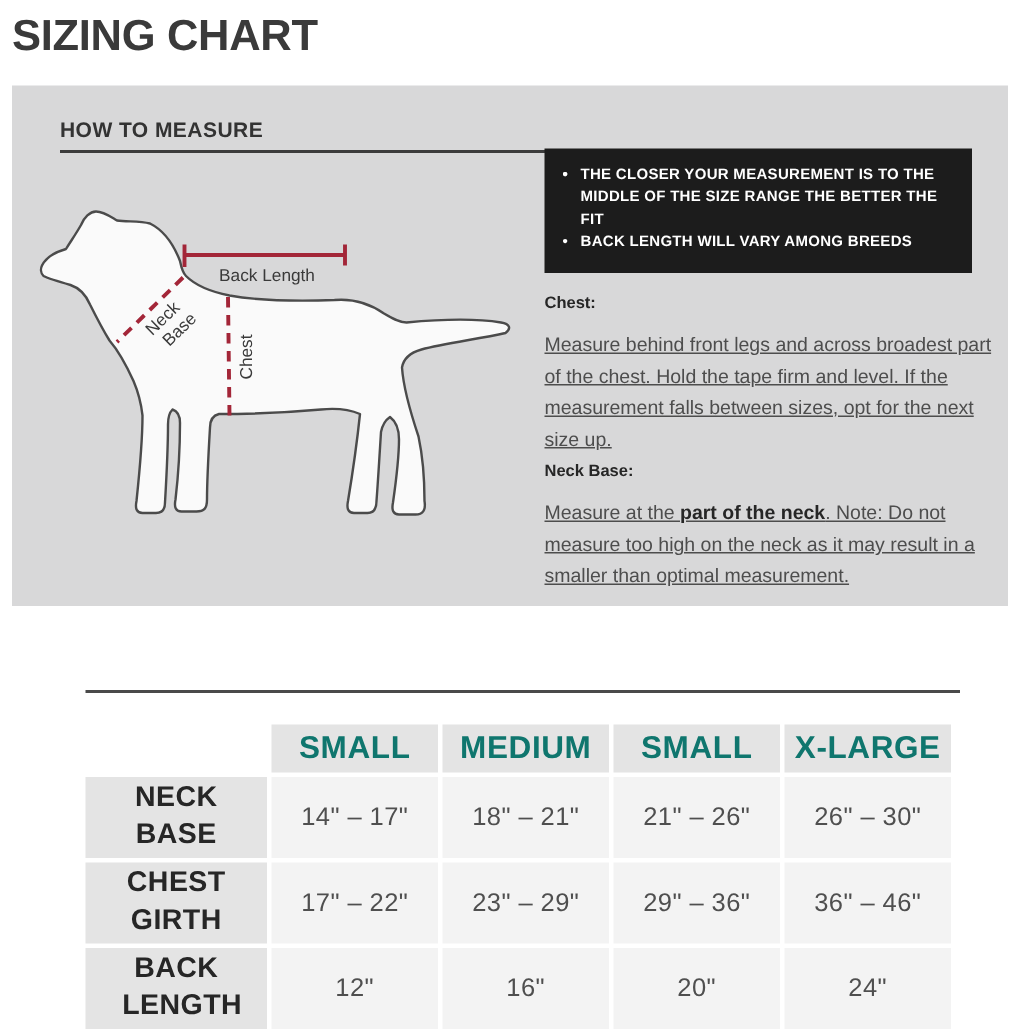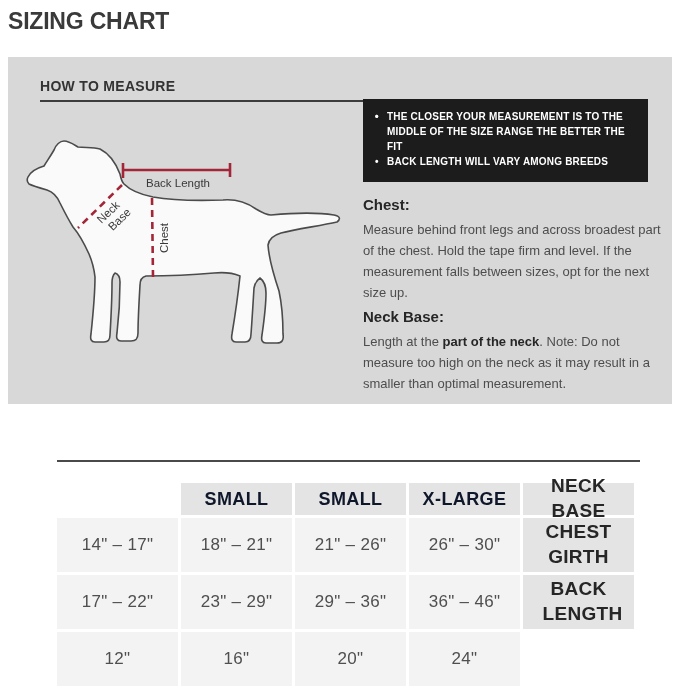--- a/index.html
+++ b/index.html
@@ -8,21 +8,21 @@
     width: 679px; height: 689px;
     font-family: "Liberation Sans", sans-serif;
     color: #333;
     position: relative;
     overflow: hidden;
   }
   .page { position: absolute; inset: 0; width: 679px; height: 689px; }
 
   .page-title {
     position: absolute; left: 8px; top: 8px;
-    font-size: 23px; font-weight: bold; letter-spacing: -0.2px;
+    font-size: 29px; font-weight: bold; letter-spacing: -0.2px;
     color: #3a3a3a; text-transform: uppercase; text-align: center;
   }
 
   
   .measure-panel {
     position: absolute; left: 8px; top: 57px;
     width: 664px; height: 347px;
     background: #d8d8d9;
   }
   .measure-heading {
@@ -43,27 +43,27 @@
   .tips-box ul { list-style: none; }
   .tips-box li {
     font-size: 10px; font-weight: bold; letter-spacing: 0.2px;
     line-height: 15px; text-transform: uppercase;
     padding-left: 12px; position: relative;
   }
   .tips-box li .bullet { position: absolute; left: 0; top: 0; }
 
   .spec-heading {
     position: absolute; left: 355px;
-    font-size: 15px; font-weight: bold; color: #262626;
+    font-size: 11px; font-weight: bold; color: #262626;
   }
   .spec-heading.chest { top: 139px; }
   .spec-heading.neck  { top: 251px; text-align: center; }
   .spec-body {
     position: absolute; left: 355px; width: 298px;
-    font-size: 13px; line-height: 21px; color: #4d4d4d;
+    font-size: 13px; line-height: 21px; color: #4d4d4d; text-decoration: underline;
   }
   .spec-body.chest { top: 162px; }
   .spec-body.neck  { top: 274px; }
   .spec-body b { color: #262626; }
 
   .dog-diagram { position: absolute; left: 12px; top: 73px; }
 
   
   .table-title {
     position: absolute; left: 57px; top: 438px;
@@ -82,22 +82,22 @@
     gap: 3px;
     background: #ffffff;
   }
   .size-table .cell {
     display: flex; align-items: center; justify-content: center;
     text-align: center;
   }
   .size-table .corner { background: #ffffff; }
   .size-table .col-head {
     background: #e4e4e4;
-    font-size: 18px; font-weight: bold; letter-spacing: 0.4px;
-    color: #0f172a;
+    font-size: 21px; font-weight: bold; letter-spacing: 0.4px;
+    color: #0f766e;
   }
   .size-table .row-head {
     background: #e4e4e4;
     font-size: 19px; font-weight: bold; line-height: 1.3;
     letter-spacing: 0.3px; color: #262626;
   }
   .size-table .row-head span { display: inline-block; width: 72px; }
   .size-table .data {
     background: #f3f3f3;
     font-size: 17px; color: #4f4f4f; letter-spacing: 0.3px;
@@ -199,29 +199,30 @@
           <span class="bullet">•</span>
           <span>BACK LENGTH WILL VARY AMONG BREEDS</span>
         </li>
       </ul>
     </aside>
 
     <h3 class="spec-heading chest">Chest:</h3>
     <p class="spec-body chest">Measure behind front legs and across broadest part of the chest. Hold the tape firm and level. If the measurement falls between sizes, opt for the next size up.</p>
 
     <h3 class="spec-heading neck">Neck Base:</h3>
-    <p class="spec-body neck"><span>Length at the </span><b>part of the neck</b><span>. Note: Do not measure too high on the neck as it may result in a smaller than optimal measurement.</span></p>
+    <p class="spec-body neck"><span>Measure at the </span><b>part of the neck</b><span>. Note: Do not measure too high on the neck as it may result in a smaller than optimal measurement.</span></p>
   </section>
 
   <div class="table-rule"></div>
 
   <div class="size-table">
 
     <div class="cell corner"></div>
     <div class="cell col-head">SMALL</div>
+    <div class="cell col-head">MEDIUM</div>
     <div class="cell col-head">SMALL</div>
     <div class="cell col-head">X-LARGE</div>
 
     <div class="cell row-head">
         <span>NECK BASE</span>
       </div>
     <div class="cell data">14" – 17"</div>
     <div class="cell data">18" – 21"</div>
     <div class="cell data">21" – 26"</div>
     <div class="cell data">26" – 30"</div>

